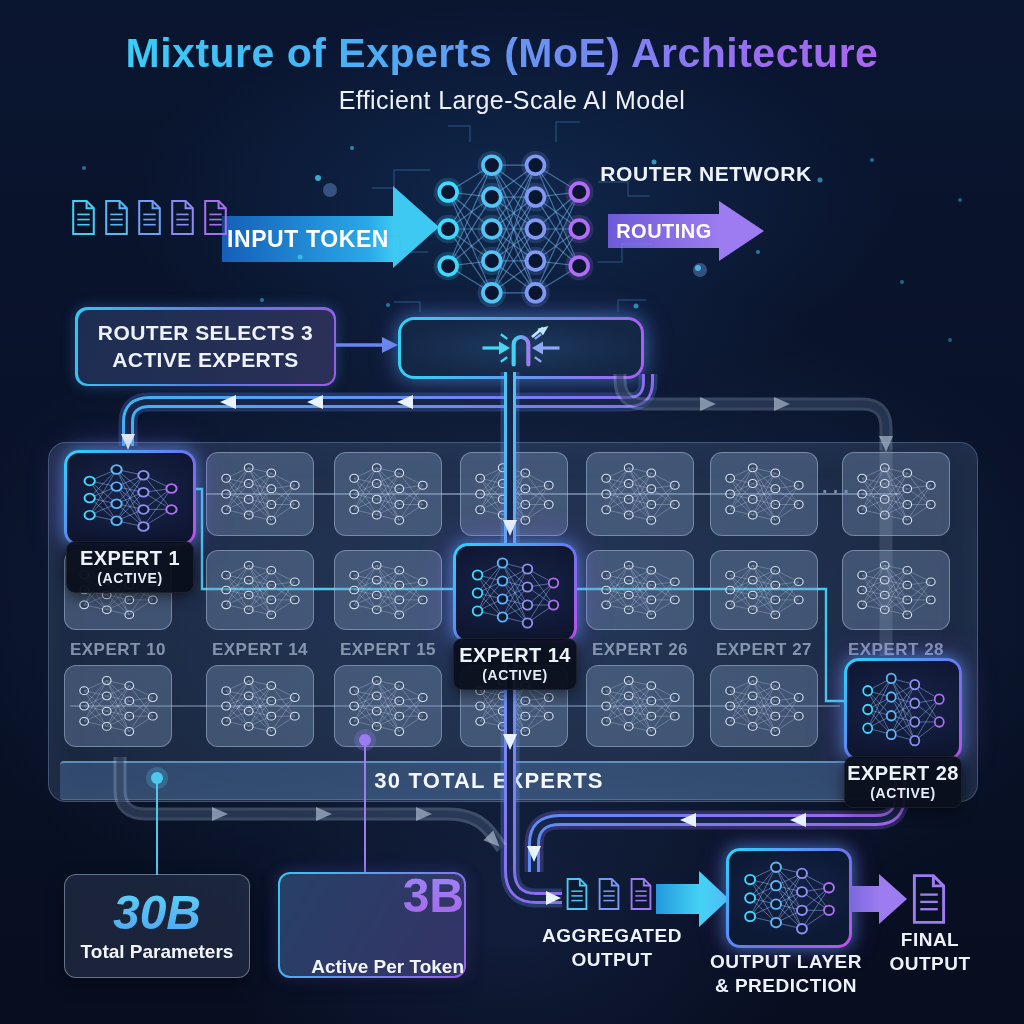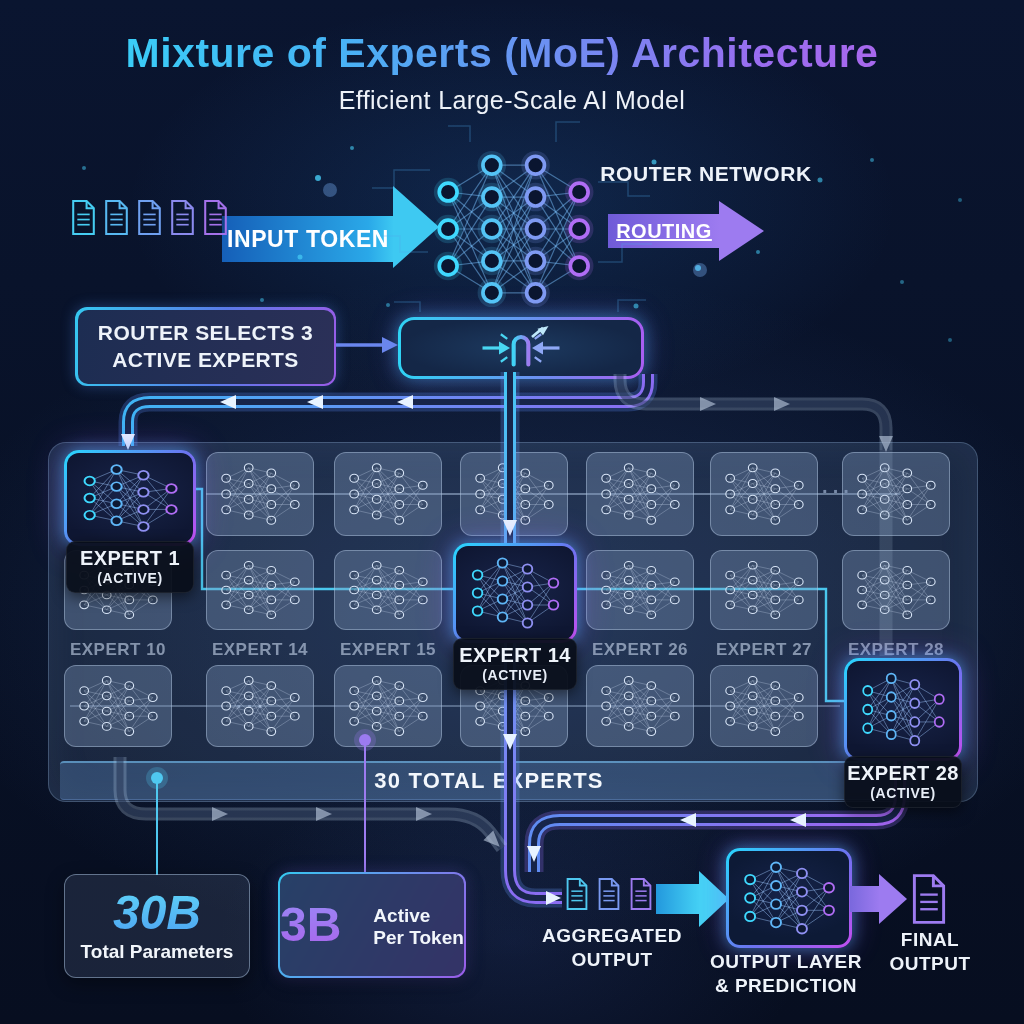--- a/index.html
+++ b/index.html
@@ -18,21 +18,21 @@
     background:linear-gradient(90deg,#38d2f8 8%,#45b5f5 32%,#6d8ff2 55%,#9a6cf0 76%,#b066ec 94%);
     -webkit-background-clip:text;background-clip:text;color:transparent;}
   .subtitle{top:86px;left:0;width:1024px;text-align:center;font-size:25px;font-weight:500;color:#eef2f8;letter-spacing:.4px;}
   
   .docs-row{display:flex;gap:6px;align-items:center;}
   .arrow-body{display:flex;align-items:center;justify-content:center;font-weight:800;color:#fff;}
   .in-arrow-body{left:222px;top:204px;width:172px;height:46px;font-size:23px;letter-spacing:.6px;
     background:linear-gradient(90deg,#155fb8,#2aa8e8 85%,#3ec9f2);margin-top:12px;}
   .in-arrow-head{left:393px;top:186px;width:0;height:0;border-top:41px solid transparent;border-bottom:41px solid transparent;border-left:46px solid #3ec9f2;}
   .rt-arrow-body{left:608px;top:214px;width:112px;height:34px;font-size:20px;letter-spacing:.5px;
-    background:linear-gradient(90deg,#6f5bd8,#9d7bf0);text-decoration:underline;}
+    background:linear-gradient(90deg,#6f5bd8,#9d7bf0);}
   .rt-arrow-head{left:719px;top:201px;width:0;height:0;border-top:30px solid transparent;border-bottom:30px solid transparent;border-left:45px solid #9d7bf0;}
   .router-net-label{left:598px;top:162px;width:216px;text-align:center;font-size:21px;font-weight:800;letter-spacing:.6px;}
   
   .gwrap{border-radius:12px;padding:2.5px;}
   .note-wrap{left:75px;top:307px;width:256px;height:74px;background:linear-gradient(100deg,#35c8f0,#5a7ae8 55%,#9a5ce8);box-shadow:0 0 14px rgba(80,140,240,.35);}
   .note-box{width:100%;height:100%;border-radius:10px;background:linear-gradient(100deg,#1d2d52,#2b3058);
     display:flex;flex-direction:column;align-items:center;justify-content:center;font-size:21px;font-weight:800;letter-spacing:.4px;line-height:1.25;}
   .gate-wrap{left:398px;top:317px;width:240px;height:56px;border-radius:16px;padding:3px;
     background:linear-gradient(90deg,#2fd4f5,#6f8cf0 60%,#a95ef2);box-shadow:0 0 18px rgba(60,190,250,.45),0 0 30px rgba(150,90,240,.3);}
   .gate-box{width:100%;height:100%;border-radius:13px;background:radial-gradient(120px 30px at 50% 50%, #1d3a60, #142747);display:flex;align-items:center;justify-content:center;}
@@ -50,21 +50,21 @@
   .chip .l2{font-size:14px;font-weight:700;letter-spacing:.6px;color:#e7edf7;}
   .dots{position:absolute;font-size:20px;font-weight:800;letter-spacing:4px;color:rgba(195,215,245,0.55);z-index:3;}
   .banner{left:60px;top:761px;width:858px;height:36px;z-index:4;border-radius:4px;
     background:rgba(88,128,182,0.38);border-top:2px solid rgba(125,200,250,0.55);border-bottom:1px solid rgba(120,160,220,0.35);
     display:flex;align-items:center;justify-content:center;font-size:22px;font-weight:800;letter-spacing:1.2px;color:#f4f8fd;}
   
   .stat-plain{left:64px;top:874px;width:184px;height:102px;border-radius:12px;background:rgba(140,162,198,0.15);
     border:1.5px solid rgba(172,196,224,0.5);z-index:7;display:flex;flex-direction:column;align-items:center;justify-content:center;box-shadow:0 6px 18px rgba(0,0,0,.35);}
   .stat-grad-wrap{left:278px;top:872px;width:184px;height:102px;border-radius:12px;padding:2px;z-index:7;
     background:linear-gradient(120deg,#35c8f0,#9a5ce8);box-shadow:0 6px 18px rgba(0,0,0,.35),0 0 16px rgba(120,110,240,.3);}
-  .stat-grad{width:100%;height:100%;border-radius:10px;background:rgba(38,46,84,0.88);display:flex;flex-direction:row;align-items:center;justify-content:center;gap:32px;}
+  .stat-grad{width:100%;height:100%;border-radius:10px;background:rgba(38,46,84,0.88);display:flex;flex-direction:column;align-items:flex-end;justify-content:center;gap:32px;}
   .stat-val{font-size:48px;font-weight:800;line-height:1.02;-webkit-background-clip:text;background-clip:text;color:transparent;}
   .val-cyan{background-image:linear-gradient(180deg,#5fd2f8,#4da4f2);-webkit-background-clip:text;background-clip:text;font-style:italic;}
   .val-purple{background-image:linear-gradient(180deg,#9a86f5,#a966ec);-webkit-background-clip:text;background-clip:text;}
   .stat-lab{font-size:19px;font-weight:700;color:#f2f6fb;margin-top:4px;}
   
   .two-line{text-align:center;font-weight:800;font-size:19px;line-height:1.25;letter-spacing:.5px;z-index:6;}
   .agg-arrow-body{left:656px;top:884px;width:44px;height:30px;background:linear-gradient(90deg,#2398dd,#45d2f5);}
   .agg-arrow-head{left:699px;top:871px;width:0;height:0;border-top:28px solid transparent;border-bottom:28px solid transparent;border-left:30px solid #45d2f5;}
   .out-wrap{left:726px;top:848px;width:120px;height:94px;border-radius:14px;padding:3px;z-index:6;
     background:linear-gradient(135deg,#27d8ff,#6b74f0 55%,#c44ef0);box-shadow:0 0 16px rgba(70,190,255,.5),0 0 30px rgba(170,80,255,.32);}

